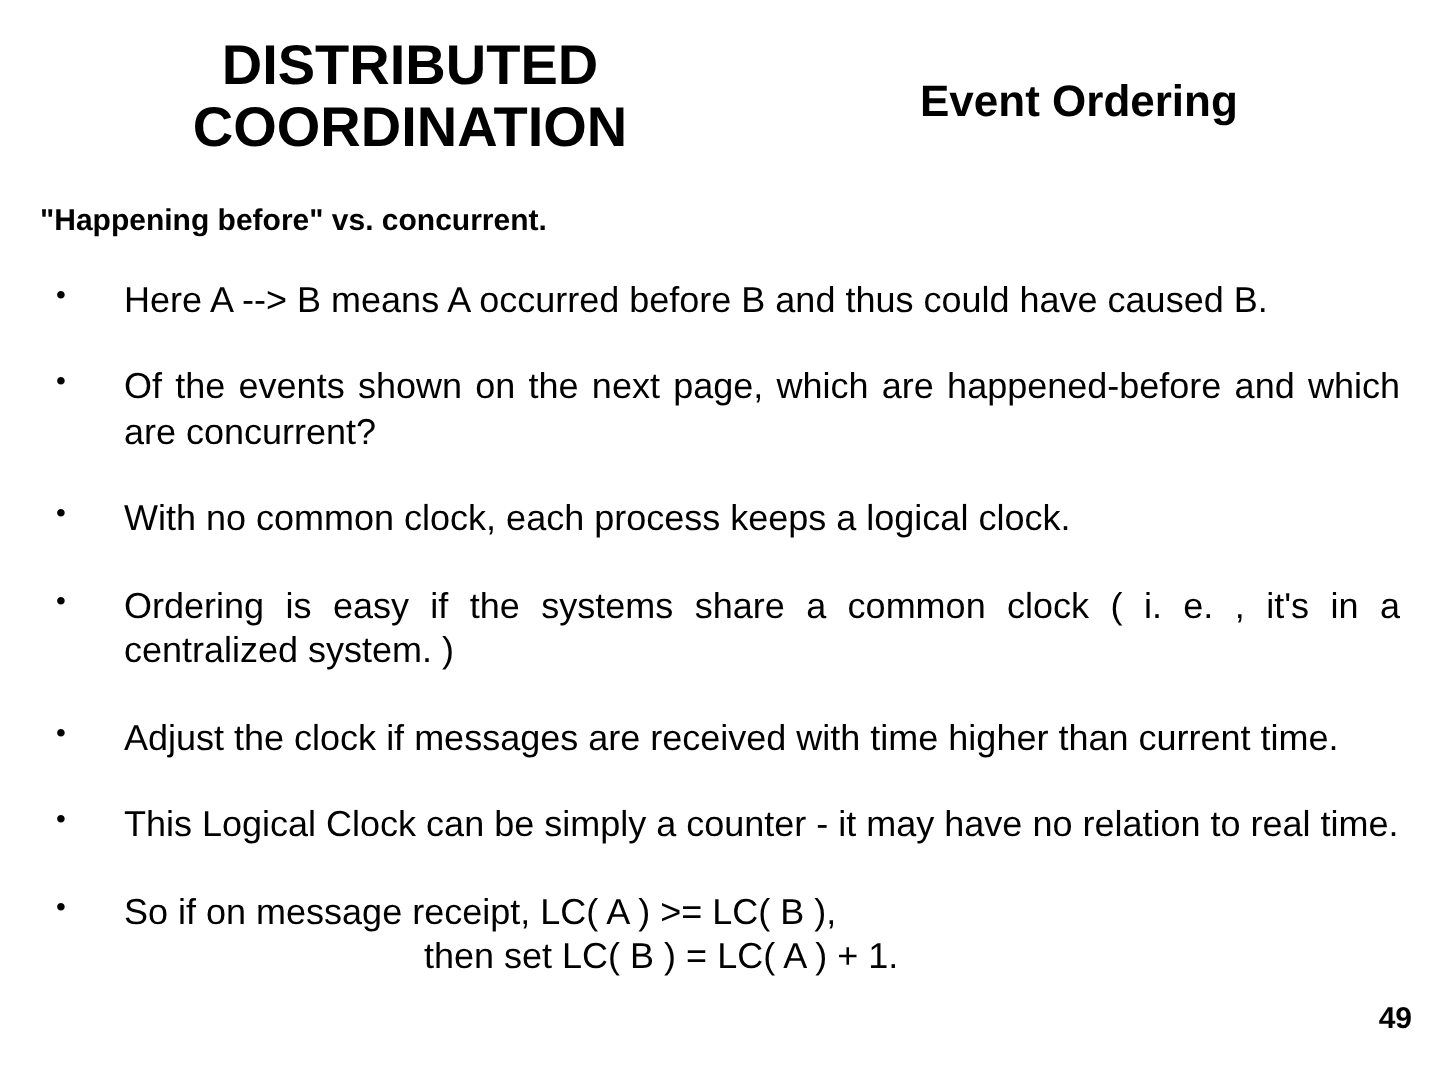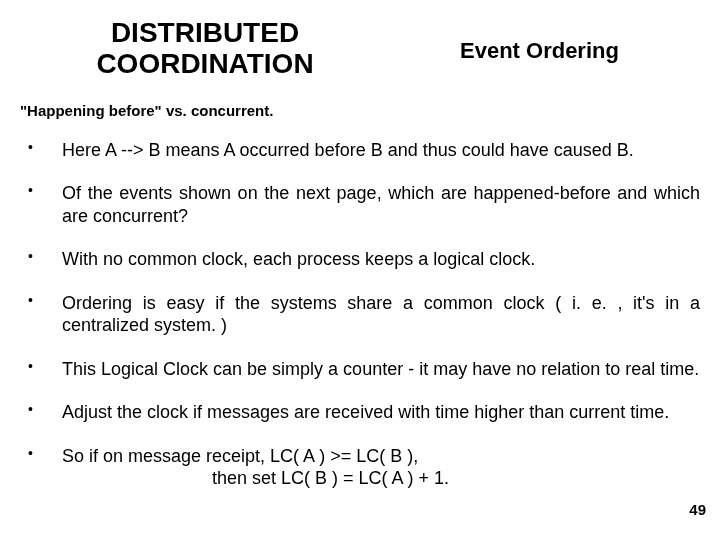--- a/index.html
+++ b/index.html
@@ -89,22 +89,22 @@
     <div class="title-right">Event Ordering</div>
   </div>
 
   <div class="subhead">"Happening before" vs. concurrent.</div>
 
   <ul class="bullets">
     <li>Here   A --&gt; B   means A occurred before B and  thus could have caused B.</li>
     <li>Of the events shown on the next page, which are happened-before and which are concurrent?</li>
     <li>With no common clock, each process keeps a logical clock.</li>
     <li>Ordering is easy if the systems share a common clock ( i. e. , it's in a centralized system. )</li>
+    <li>Adjust the clock if messages are received with time higher than current time.</li>
     <li>This Logical Clock can be simply a counter - it may have no relation to real time.</li>
-    <li>Adjust the clock if messages are received with time higher than current time.</li>
     <li>
       <span>So if on message receipt,  LC( A ) &gt;= LC( B ),</span>
       <span class="indent-sub">then set LC( B ) = LC( A ) + 1.</span>
     </li>
   </ul>
 
   <div class="page-num">49</div>
 </div>
 
 </body></html>

